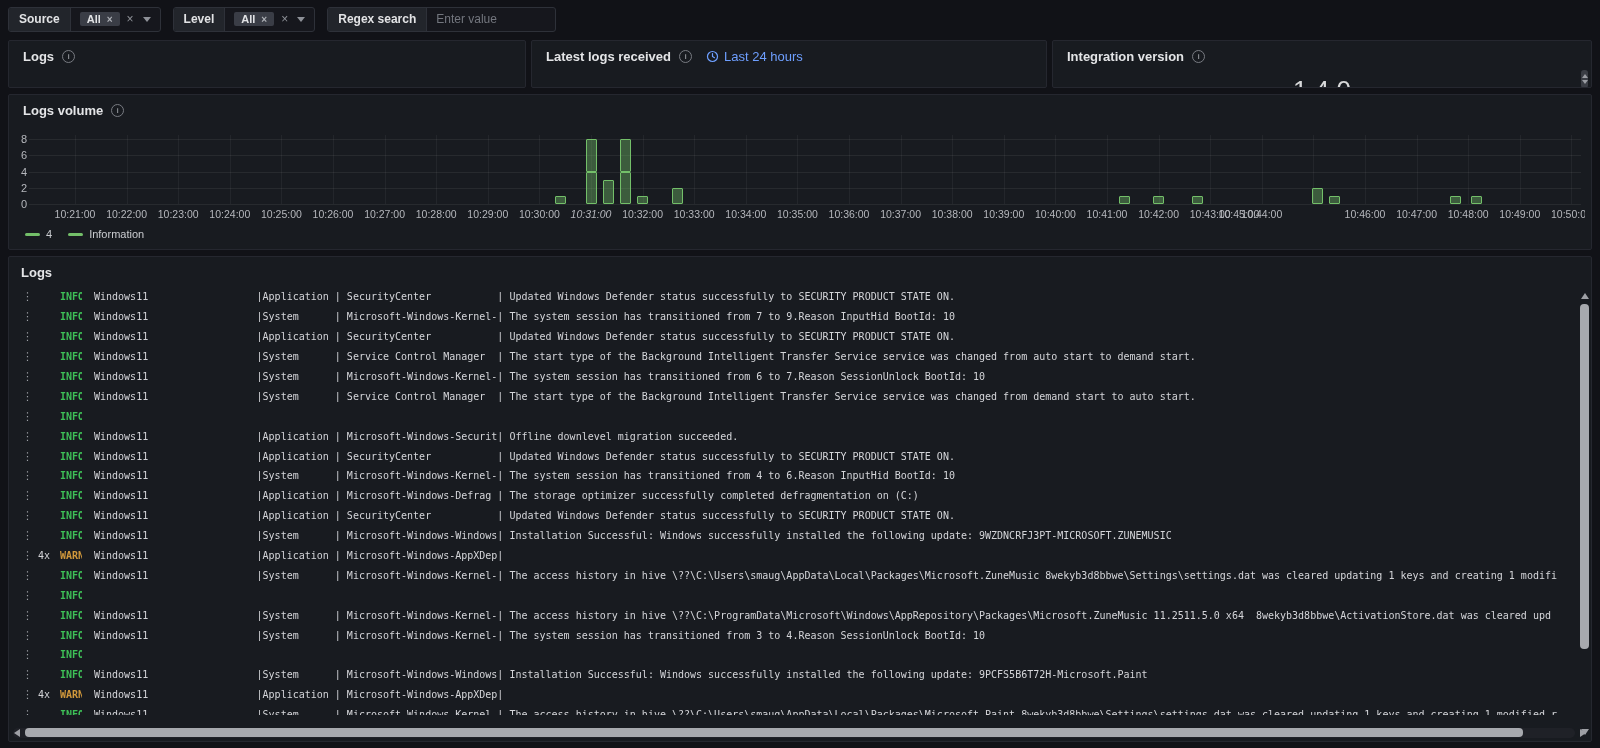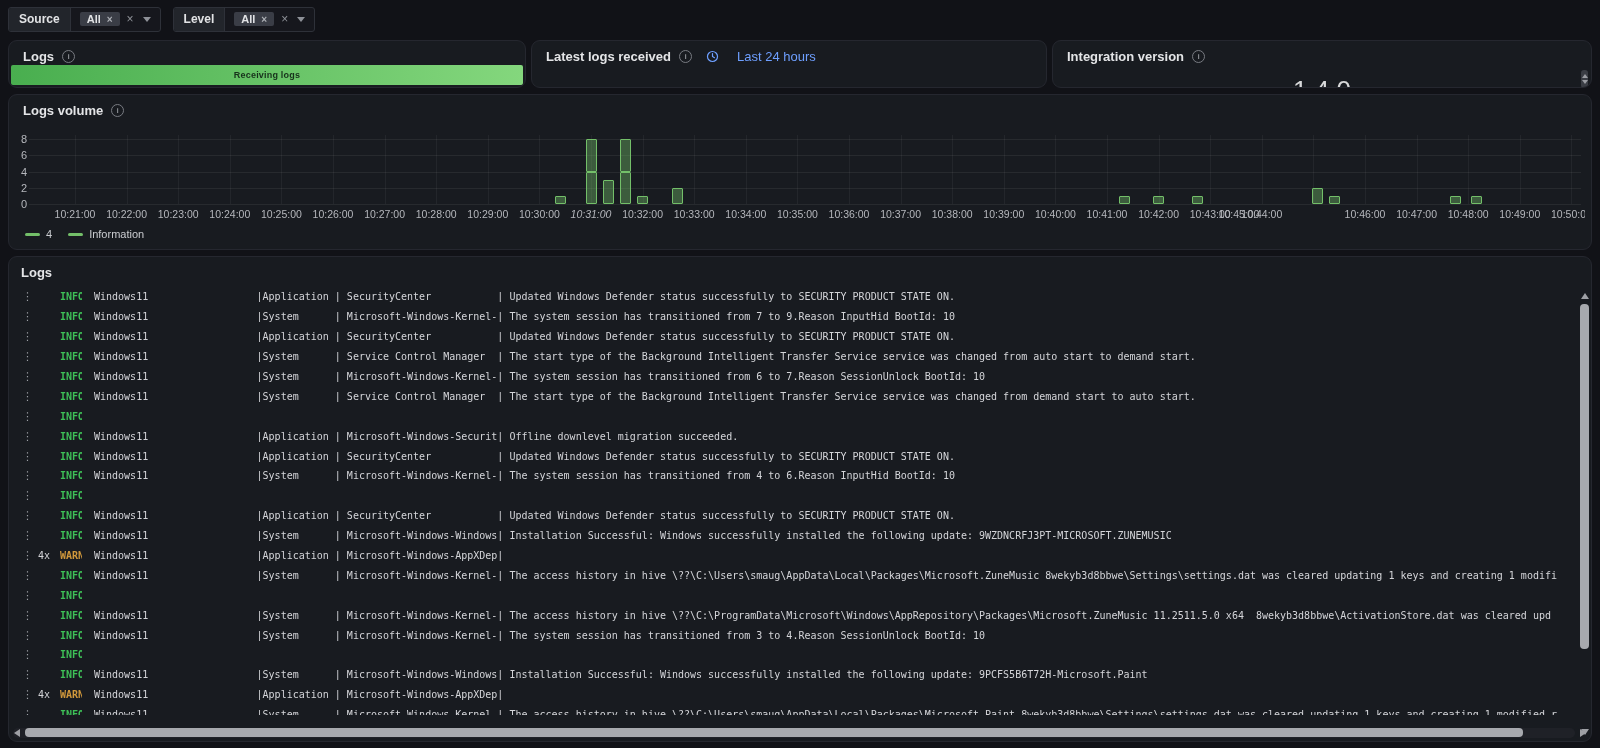--- a/index.html
+++ b/index.html
@@ -33,29 +33,29 @@
     width: 0; height: 0; border-left: 4px solid transparent; border-right: 4px solid transparent;
     border-top: 5px solid #8e9198; margin-left: 2px; cursor: pointer;
   }
   .regex-input {
     background: transparent; border: none; outline: none;
     color: #d8d9da; font-size: 12px; width: 110px; font-family: "Liberation Sans", sans-serif;
   }
   .regex-input::placeholder { color: #73767e; }
 
   
-  .panel { background: #181b20; border: 1px solid #25272f; border-radius: 9px; position: relative; }
+  .panel { background: #181b20; border: 1px solid #25272f; border-radius: 2px; position: relative; }
   .panel-title-row { display: flex; align-items: center; gap: 8px; padding: 8px 12px 0 14px; }
   .panel-title { font-size: 13px; font-weight: 600; color: #e4e5e7; white-space: nowrap; }
   .info-icon {
     width: 13px; height: 13px; border: 1px solid #787b82; border-radius: 50%;
     display: inline-flex; align-items: center; justify-content: center;
     font-size: 8px; font-weight: 700; color: #8a8d93; flex: 0 0 auto;
   }
-  .time-range { display: flex; align-items: center; gap: 18px; color: #6e9fff; font-size: 13px; margin-left: 6px; cursor: pointer; }
+  .time-range { display: flex; align-items: center; gap: 5px; color: #6e9fff; font-size: 13px; margin-left: 6px; cursor: pointer; }
 
   .row1 { display: flex; gap: 5px; margin: 8px 8px 0 8px; height: 48px; }
   .row1 .panel { overflow: hidden; display: flex; flex-direction: column; }
   .p-logs-status { width: 518px; }
   .p-latest { width: 516px; }
   .p-integration { flex: 1; }
 
   .status-bar {
     height: 20px; margin: auto 2px 2px 2px; border-radius: 2px;
     display: flex; align-items: center; justify-content: center;
@@ -129,29 +129,34 @@
     <div class="filter-label">Level</div>
     <div class="filter-value">
       <span class="pill">
         <span>All</span>
         <span class="x">×</span>
       </span>
       <span class="clear-x">×</span>
       <span class="chev"></span>
     </div>
   </div>
+  <div class="filter-group">
+    <div class="filter-label">Regex search</div>
+    <div class="filter-value">
+      <input class="regex-input" placeholder="Enter value" style="">
+    </div>
+  </div>
 </div>
 
 <div class="row1">
   <div class="panel p-logs-status">
     <div class="panel-title-row">
       <span class="panel-title">Logs</span>
       <span class="info-icon">i</span>
     </div>
-    <div class="status-bar status-green">Receiving logs</div>
   </div>
 
   <div class="panel p-latest">
     <div class="panel-title-row">
       <span class="panel-title">Latest logs received</span>
       <span class="info-icon">i</span>
       <span class="time-range">
         <svg width="13" height="13" viewBox="0 0 14 14">
             <circle cx="7" cy="7" r="5.4" fill="none" stroke="#6E9FFF" stroke-width="1.3"></circle>
             <path d="M7 3.8v3.2l2.1 1.3" stroke="#6E9FFF" stroke-width="1.3" fill="none" stroke-linecap="round"></path>
@@ -341,20 +346,21 @@
       <div class="log-row">
         <span class="kebab">⋮</span>
         <span class="count"></span>
         <span class="level level-info"><span class="level-text">INFO</span></span>
         <span class="log-body">Windows11                  |System      | Microsoft-Windows-Kernel-| The system session has transitioned from 4 to 6.Reason InputHid BootId: 10</span>
       </div>
       <div class="log-row">
         <span class="kebab">⋮</span>
         <span class="count"></span>
         <span class="level level-info"><span class="level-text">INFO</span></span>
+        <span class="log-body">Windows11                  |Application | Microsoft-Windows-Defrag | The storage optimizer successfully completed defragmentation on (C:)</span>
       </div>
       <div class="log-row">
         <span class="kebab">⋮</span>
         <span class="count"></span>
         <span class="level level-info"><span class="level-text">INFO</span></span>
         <span class="log-body">Windows11                  |Application | SecurityCenter           | Updated Windows Defender status successfully to SECURITY_PRODUCT_STATE_ON.</span>
       </div>
       <div class="log-row">
         <span class="kebab">⋮</span>
         <span class="count"></span>

